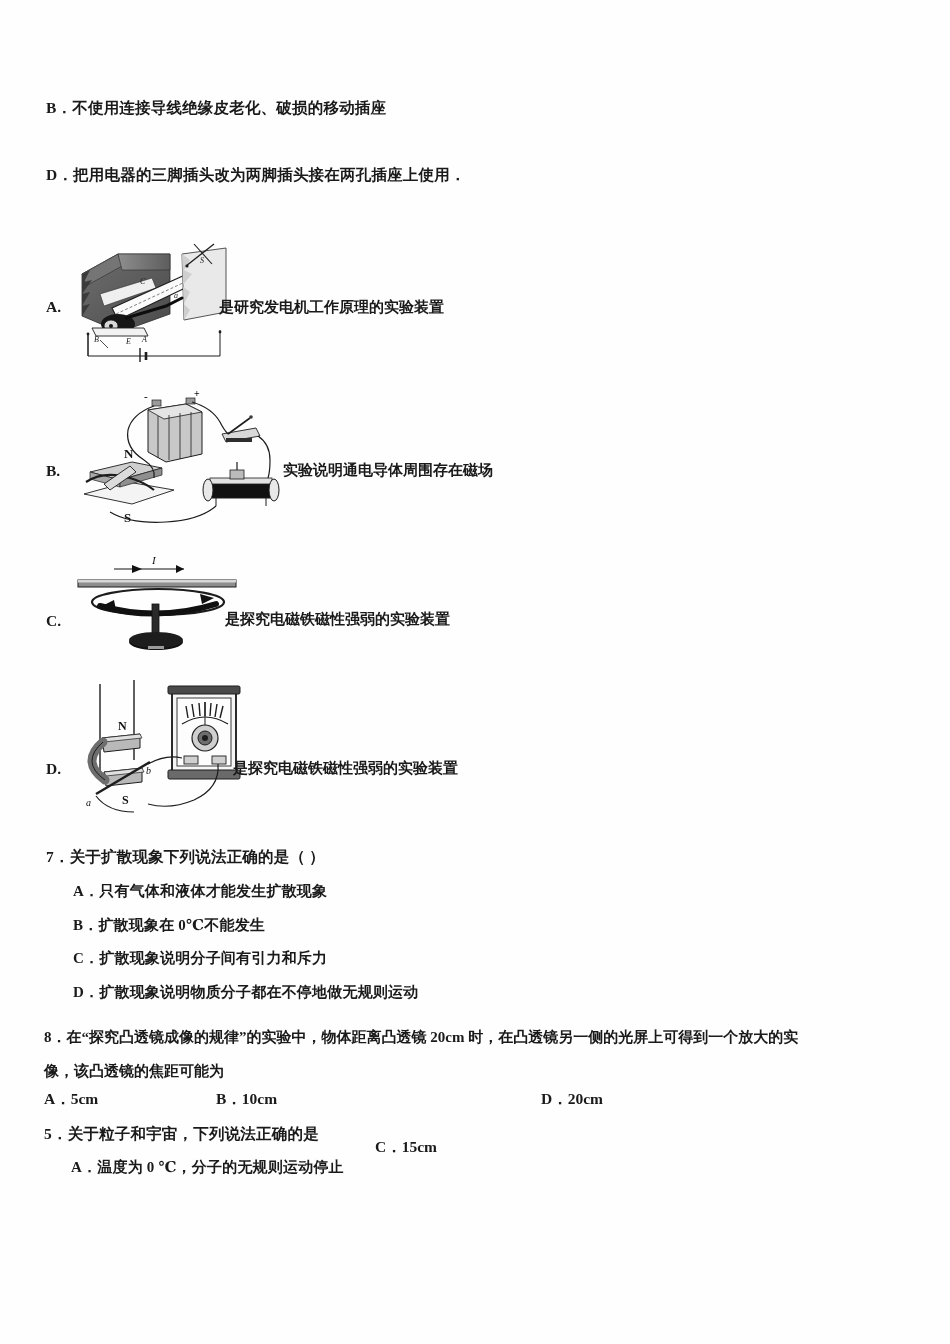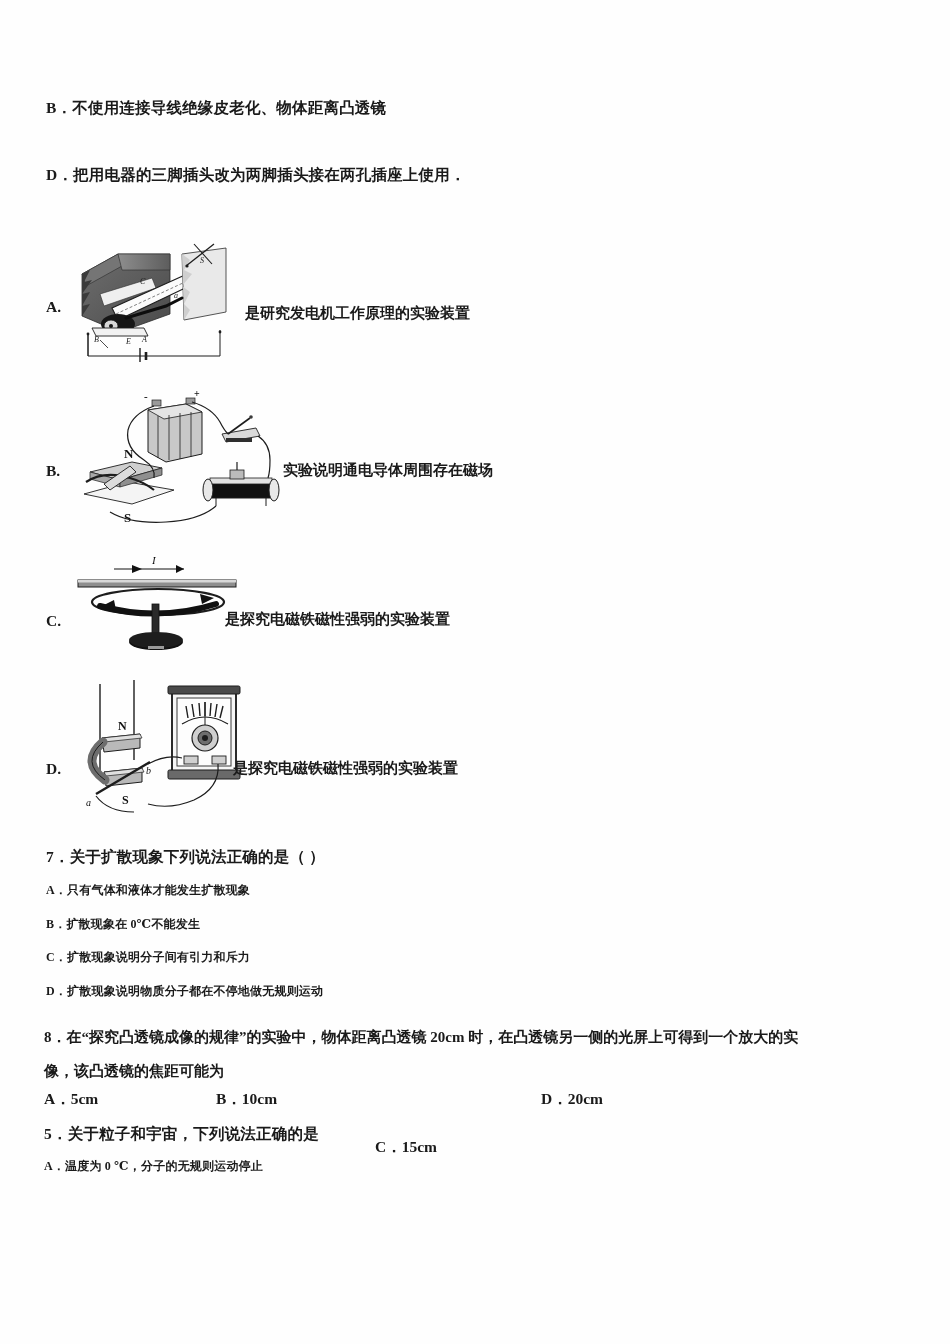--- a/index.html
+++ b/index.html
@@ -26,21 +26,22 @@
     position: absolute;
     white-space: nowrap;
     font-weight: bold;
     color: #1a1a1a;
     letter-spacing: 0.2px;
   }
   .qline {
     font-size: 15.5px;
   }
   .optline {
-    font-size: 12px;
+    font-size: 15px;
+    margin-left: 27px;
   }
   .q8-body {
     position: absolute;
     font-size: 15px;
     font-weight: bold;
     color: #1a1a1a;
     line-height: 38px;
   }
   .q8-choices {
     position: absolute;
@@ -68,21 +69,21 @@
     position: absolute;
     overflow: hidden;
   }
   .figbox svg { display: block; }
 </style>
 </head>
 <body>
 
 <div class="page">
 
-  <div class="line qline" style="left:46px; top:98px;">B．不使用连接导线绝缘皮老化、物体距离凸透镜</div>
+  <div class="line qline" style="left:46px; top:98px;">B．不使用连接导线绝缘皮老化、破损的移动插座</div>
   <div class="line qline" style="left:46px; top:165px;">D．把用电器的三脚插头改为两脚插头接在两孔插座上使用．</div>
 
 
   <div class="fig-letter" style="left:46px; top:298px;">A.</div>
 
   <div class="figbox" style="left:78px; top:236px; width:152px; height:126px;">
     <svg viewBox="0 0 152 126" width="152" height="126">
       <defs>
         <linearGradient id="magFace" x1="0" y1="0" x2="1" y2="1">
           <stop offset="0%" stop-color="#6e6e6e"></stop>
@@ -134,21 +135,21 @@
       <circle cx="10" cy="98" r="1.4" fill="#1d1d1d"></circle>
       <circle cx="142" cy="96" r="1.4" fill="#1d1d1d"></circle>
 
       <text x="16" y="106" font-family="'Liberation Serif',serif" font-size="8" font-style="italic" fill="#1d1d1d">B</text>
       <text x="48" y="108" font-family="'Liberation Serif',serif" font-size="8" font-style="italic" fill="#1d1d1d">E</text>
       <text x="64" y="106" font-family="'Liberation Serif',serif" font-size="8" font-style="italic" fill="#1d1d1d">A</text>
       <line x1="22" y1="104" x2="30" y2="112" stroke="#1d1d1d" stroke-width="0.8"></line>
     </svg>
   </div>
 
-  <div class="fig-caption" style="left:245px; top:298px;margin-top:6px;">是研究发电机工作原理的实验装置</div>
+  <div class="fig-caption" style="left:219px; top:298px;">是研究发电机工作原理的实验装置</div>
 
   <div class="fig-letter" style="left:46px; top:462px;">B.</div>
 
   <div class="figbox" style="left:70px; top:386px; width:216px; height:140px;">
     <svg viewBox="0 0 216 140" width="216" height="140">
 
       <polygon points="78,24 116,18 132,26 132,68 96,76 78,66" fill="#c8c8c8" stroke="#1d1d1d" stroke-width="1"></polygon>
       <polygon points="78,24 116,18 132,26 94,33" fill="#e4e4e4" stroke="#1d1d1d" stroke-width="0.8"></polygon>
       <line x1="88" y1="30" x2="88" y2="72" stroke="#1d1d1d" stroke-width="0.8"></line>
       <line x1="99" y1="29" x2="99" y2="74" stroke="#1d1d1d" stroke-width="0.8"></line>

